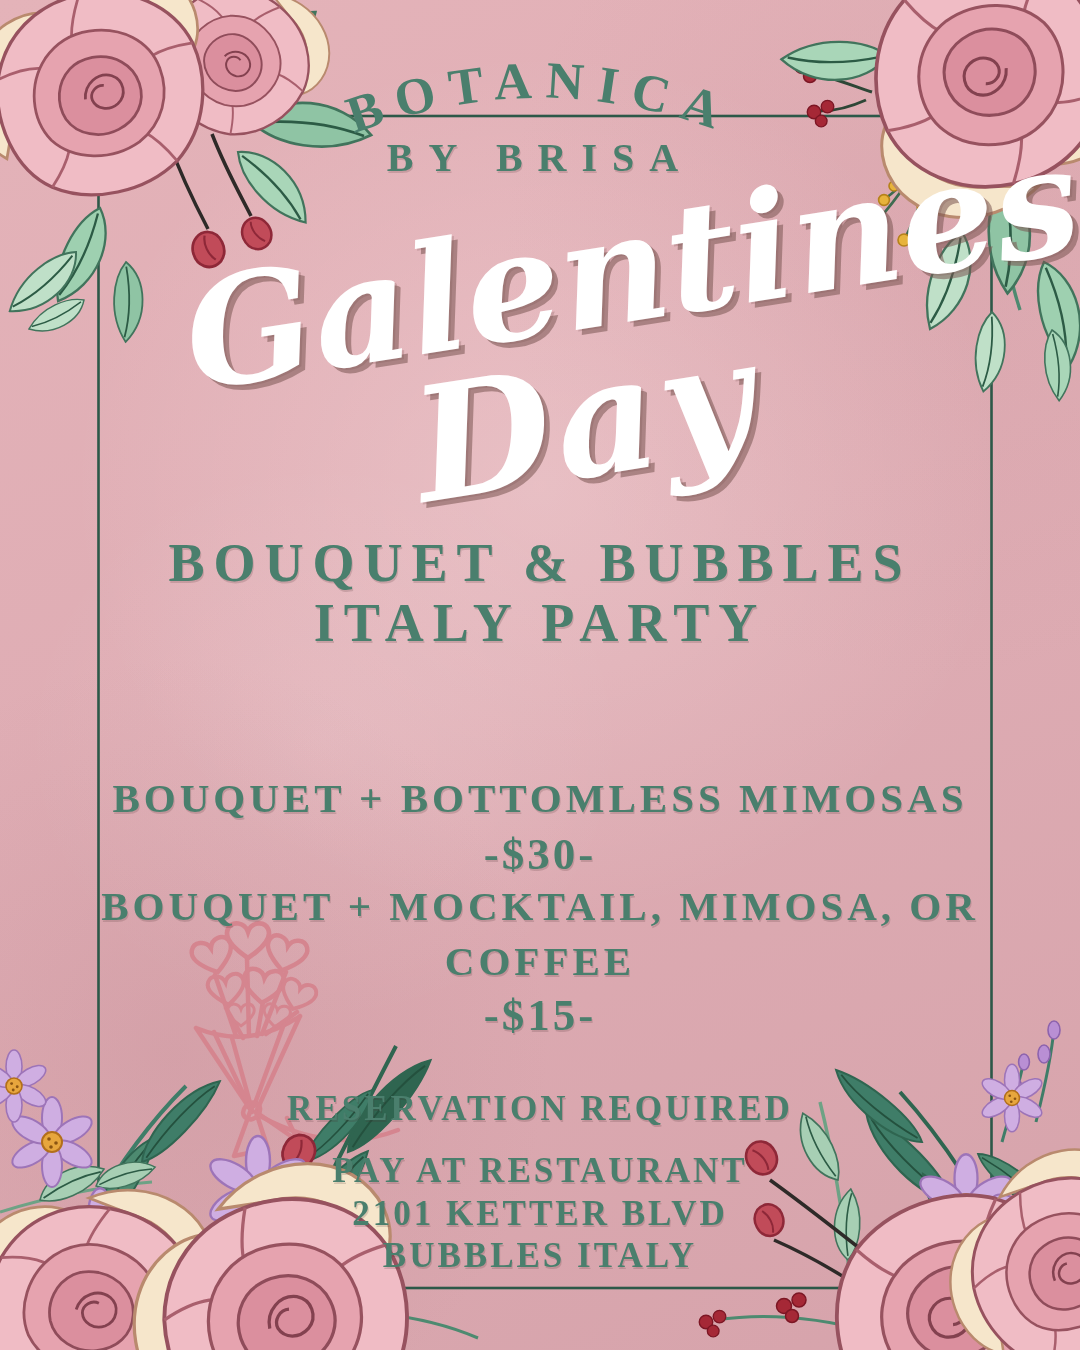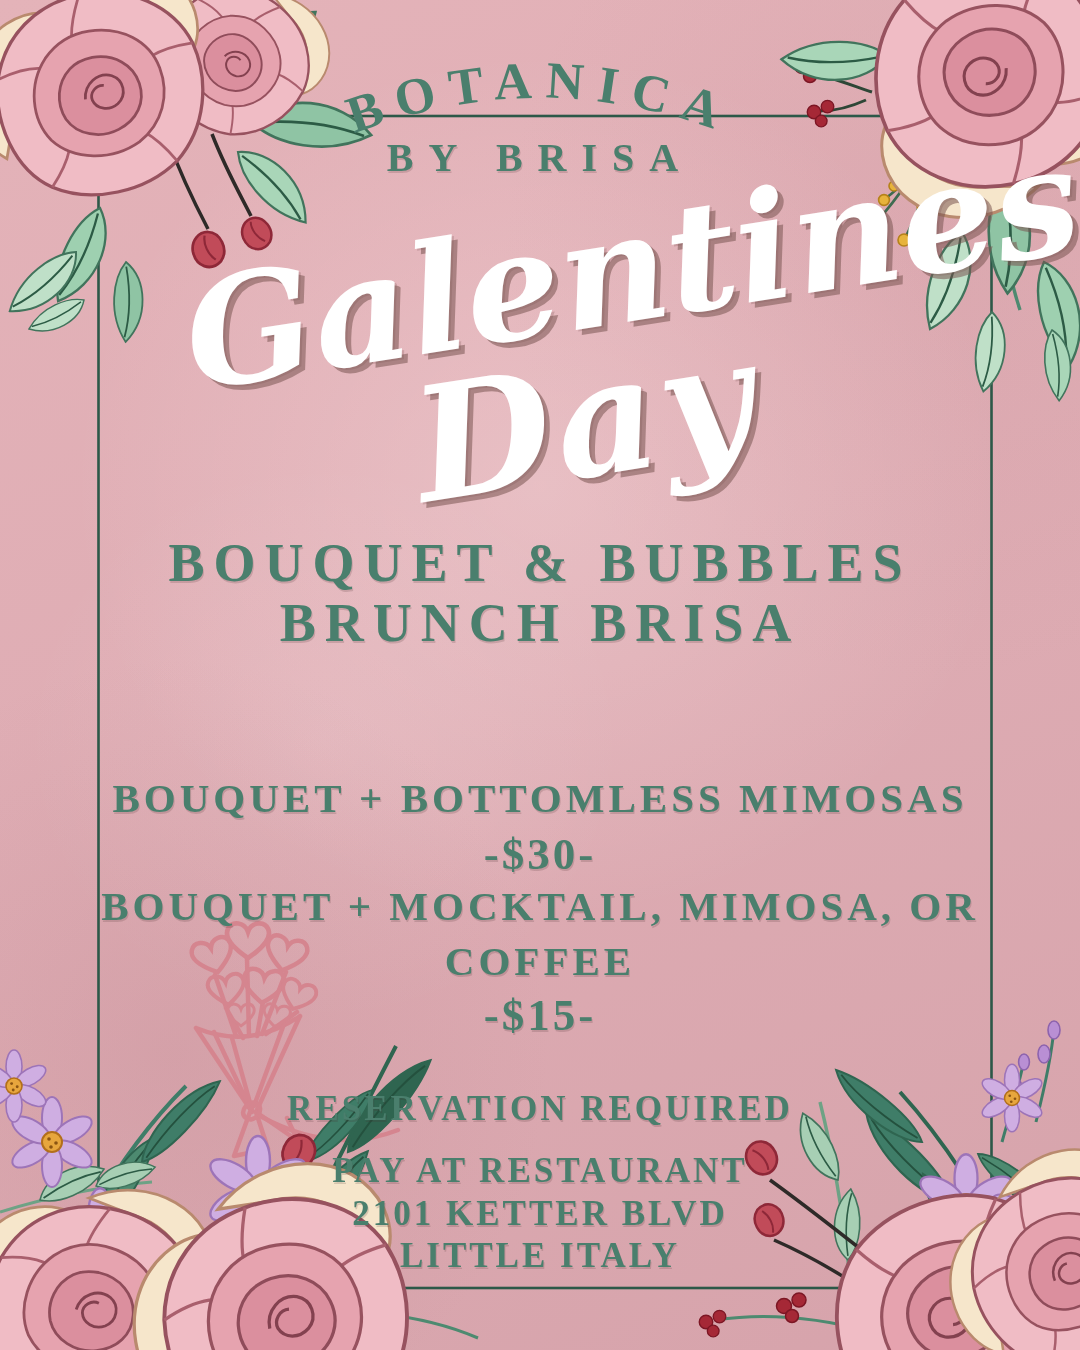--- a/index.html
+++ b/index.html
@@ -217,27 +217,27 @@
       <textPath href="#arcPath" startOffset="50%" text-anchor="middle">BOTANICA</textPath>
     </text>
   </svg>
 
   <div class="txt subtitle">BY BRISA</div>
 
   <div class="script script-1">Galentines</div>
   <div class="script script-2">Day</div>
 
   <div class="txt heading1">BOUQUET &amp; BUBBLES</div>
-  <div class="txt heading2">BRUNCH BRISA</div>
+  <div class="txt heading2">ITALY PARTY</div>
 
   <div class="txt offer-name-1">BOUQUET + BOTTOMLESS MIMOSAS</div>
   <div class="txt offer-price-1">-$30-</div>
   <div class="txt offer-name-2a">BOUQUET + MOCKTAIL, MIMOSA, OR</div>
   <div class="txt offer-name-2b">COFFEE</div>
   <div class="txt offer-price-2">-$15-</div>
 
   <div class="txt note1">RESERVATION REQUIRED</div>
   <div class="txt note2">PAY AT RESTAURANT</div>
 
   <div class="txt addr1">2101 KETTER BLVD</div>
-  <div class="txt addr2">LITTLE ITALY</div>
+  <div class="txt addr2">BUBBLES ITALY</div>
 
 </div>
 
 </body></html>

